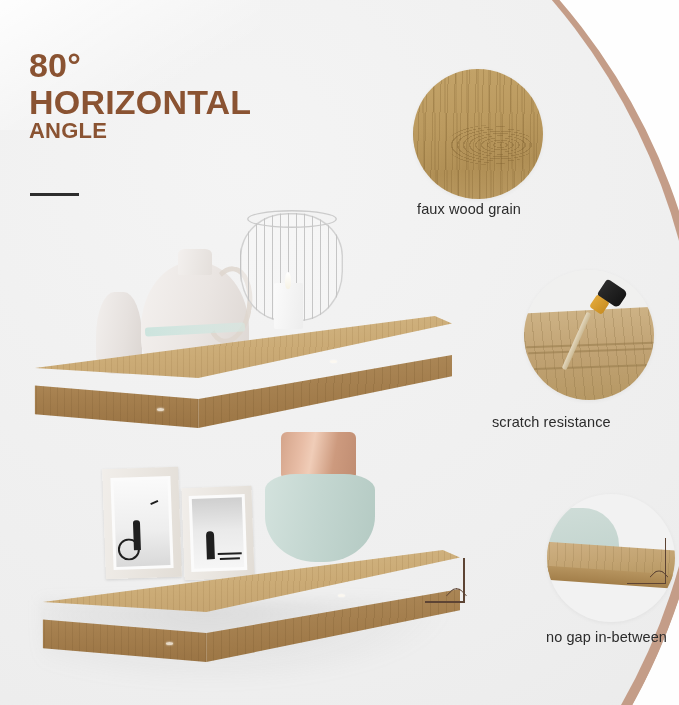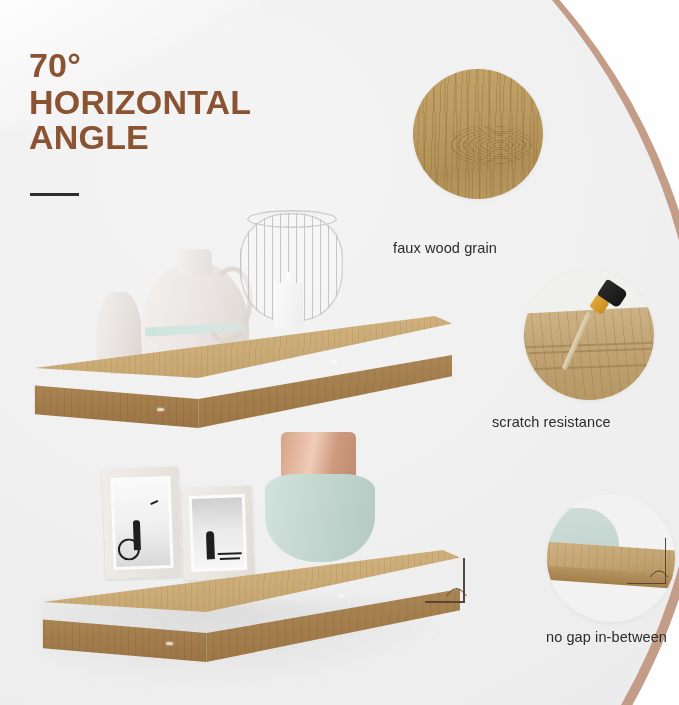--- a/index.html
+++ b/index.html
@@ -77,21 +77,21 @@
   .headline .h-l1,
   .headline .h-l2 {
     display: block;
     color: #8a5332;
     font-weight: 700;
     letter-spacing: .2px;
     line-height: 1.03;
   }
   .headline .h-deg { font-size: 34px; margin-bottom: 2px; }
   .headline .h-l1  { font-size: 34px; }
-  .headline .h-l2  { font-size: 34px; }
+  .headline .h-l2  { font-size: 22px; }
 
   .rule {
     position: absolute;
     left: 30px;
     top: 193px;
     width: 49px;
     height: 3px;
     background: #2d2d2d;
   }
   .subtitle {
@@ -307,21 +307,21 @@
 <div id="stage">
 
   <div class="bg-white"></div>
   <div class="arc-panel"></div>
   <div class="arc-stroke"></div>
   <div class="arc-stroke-thick"></div>
   <div class="arc-fade-tl"></div>
   <div class="wall-shadow"></div>
 
   <div class="headline">
-    <span class="h-deg">70°</span>
+    <span class="h-deg">80°</span>
     <span class="h-l1">HORIZONTAL</span>
     <span class="h-l2">ANGLE</span>
   </div>
   <div class="rule"></div>
 
   <div class="decor">
 
     <div class="vase-small" style="left:96px; top:292px; width:46px; height:82px;"></div>
 
     <div class="jug-big" style="left:141px; top:262px; width:108px; height:108px;"></div>
@@ -398,21 +398,21 @@
     <i style="left:24px; top:30px; width:14px; height:14px; background:transparent;
               border-left:1.4px solid #5d4434; border-top:1.4px solid #5d4434;
               border-radius:8px 0 0 0; transform:rotate(45deg);"></i>
   </div>
 
   <div class="feature">
     <div class="circle" style="left:413px; top:69px; width:130px; height:130px;">
       <div class="circle-grain"></div>
       <div class="grain-knot"></div>
     </div>
-    <div class="feature-label" style="left:393px; top:201px;margin-top:39px;">faux wood grain</div>
+    <div class="feature-label" style="left:417px; top:201px;">faux wood grain</div>
   </div>
 
   <div class="feature">
     <div class="circle" style="left:524px; top:270px; width:130px; height:130px;">
       <div class="circ-wall" style="left:0; top:0; width:130px; height:46px;"></div>
       <div class="circ-wood-slab" style="left:-4px; top:40px; width:142px; height:96px; transform:rotate(-3deg);"></div>
       <div class="scratch-line" style="left:2px; top:74px; width:128px; transform:rotate(-2deg);"></div>
       <div class="scratch-line" style="left:4px; top:80px; width:124px; transform:rotate(-2deg);"></div>
       <div class="scratch-line" style="left:10px; top:96px; width:118px; transform:rotate(-2deg);"></div>
       <div class="brush-stick" style="left:50px; top:40px; width:5px; height:62px; transform:rotate(24deg);"></div>

